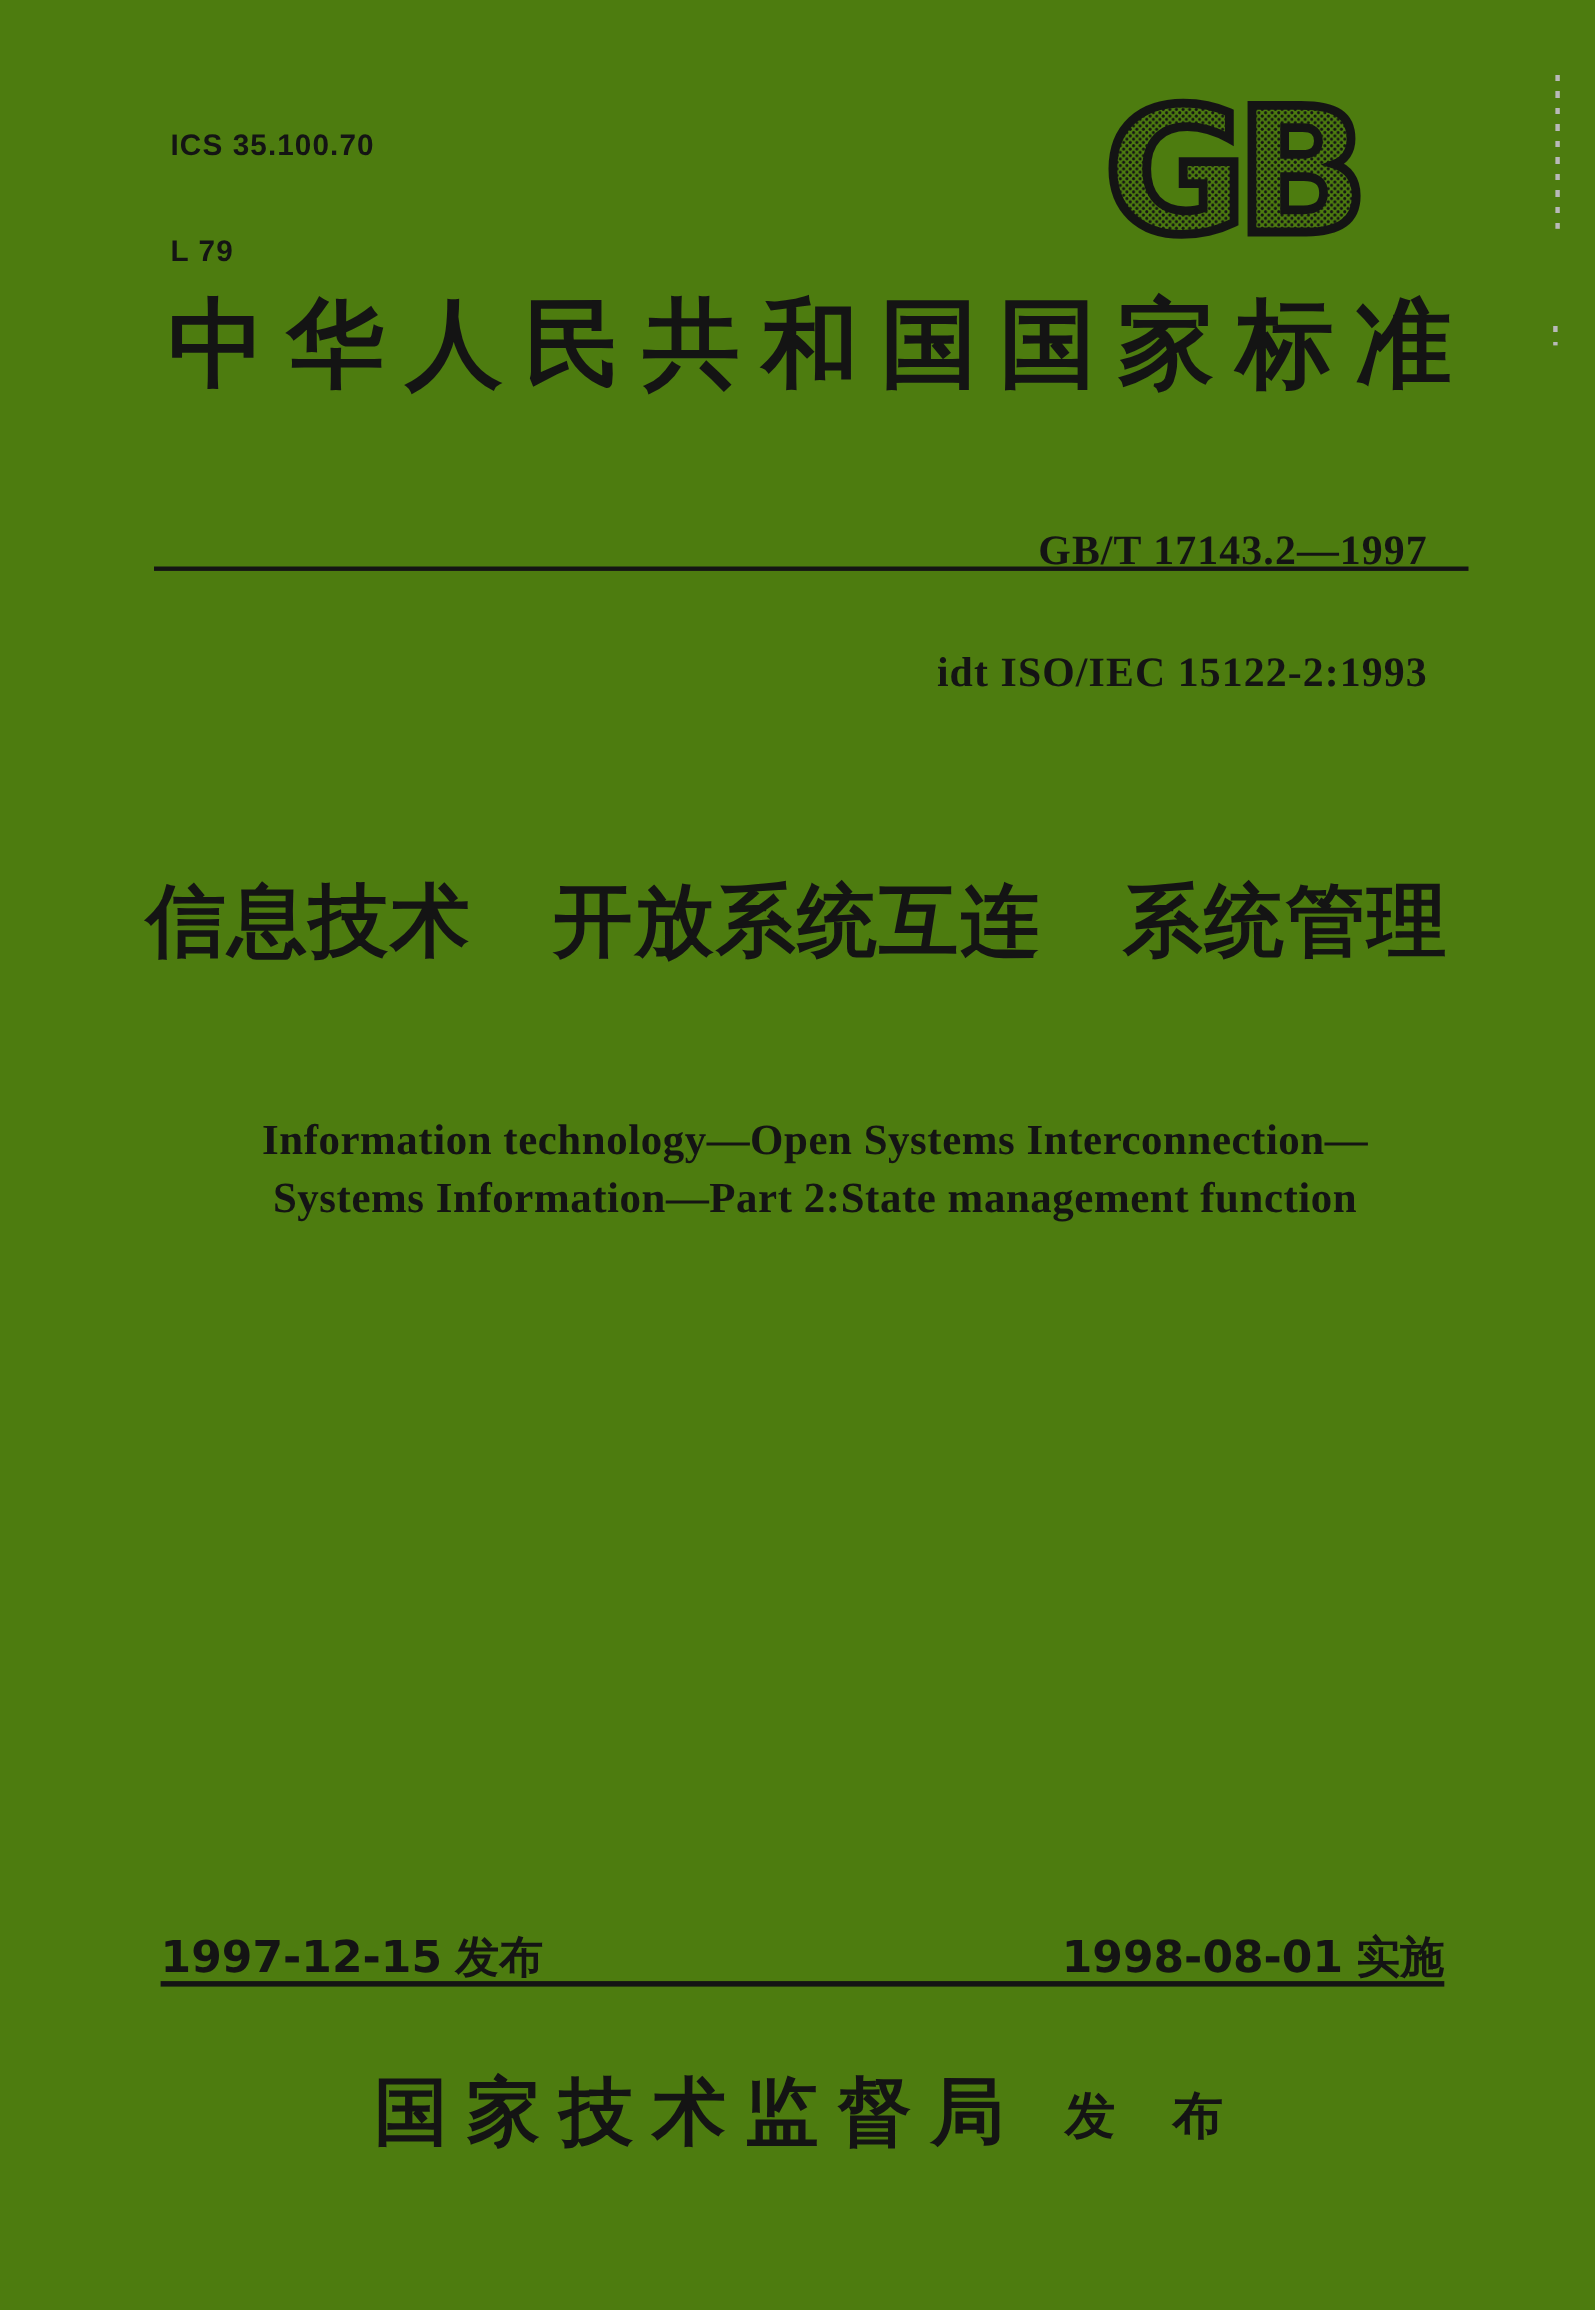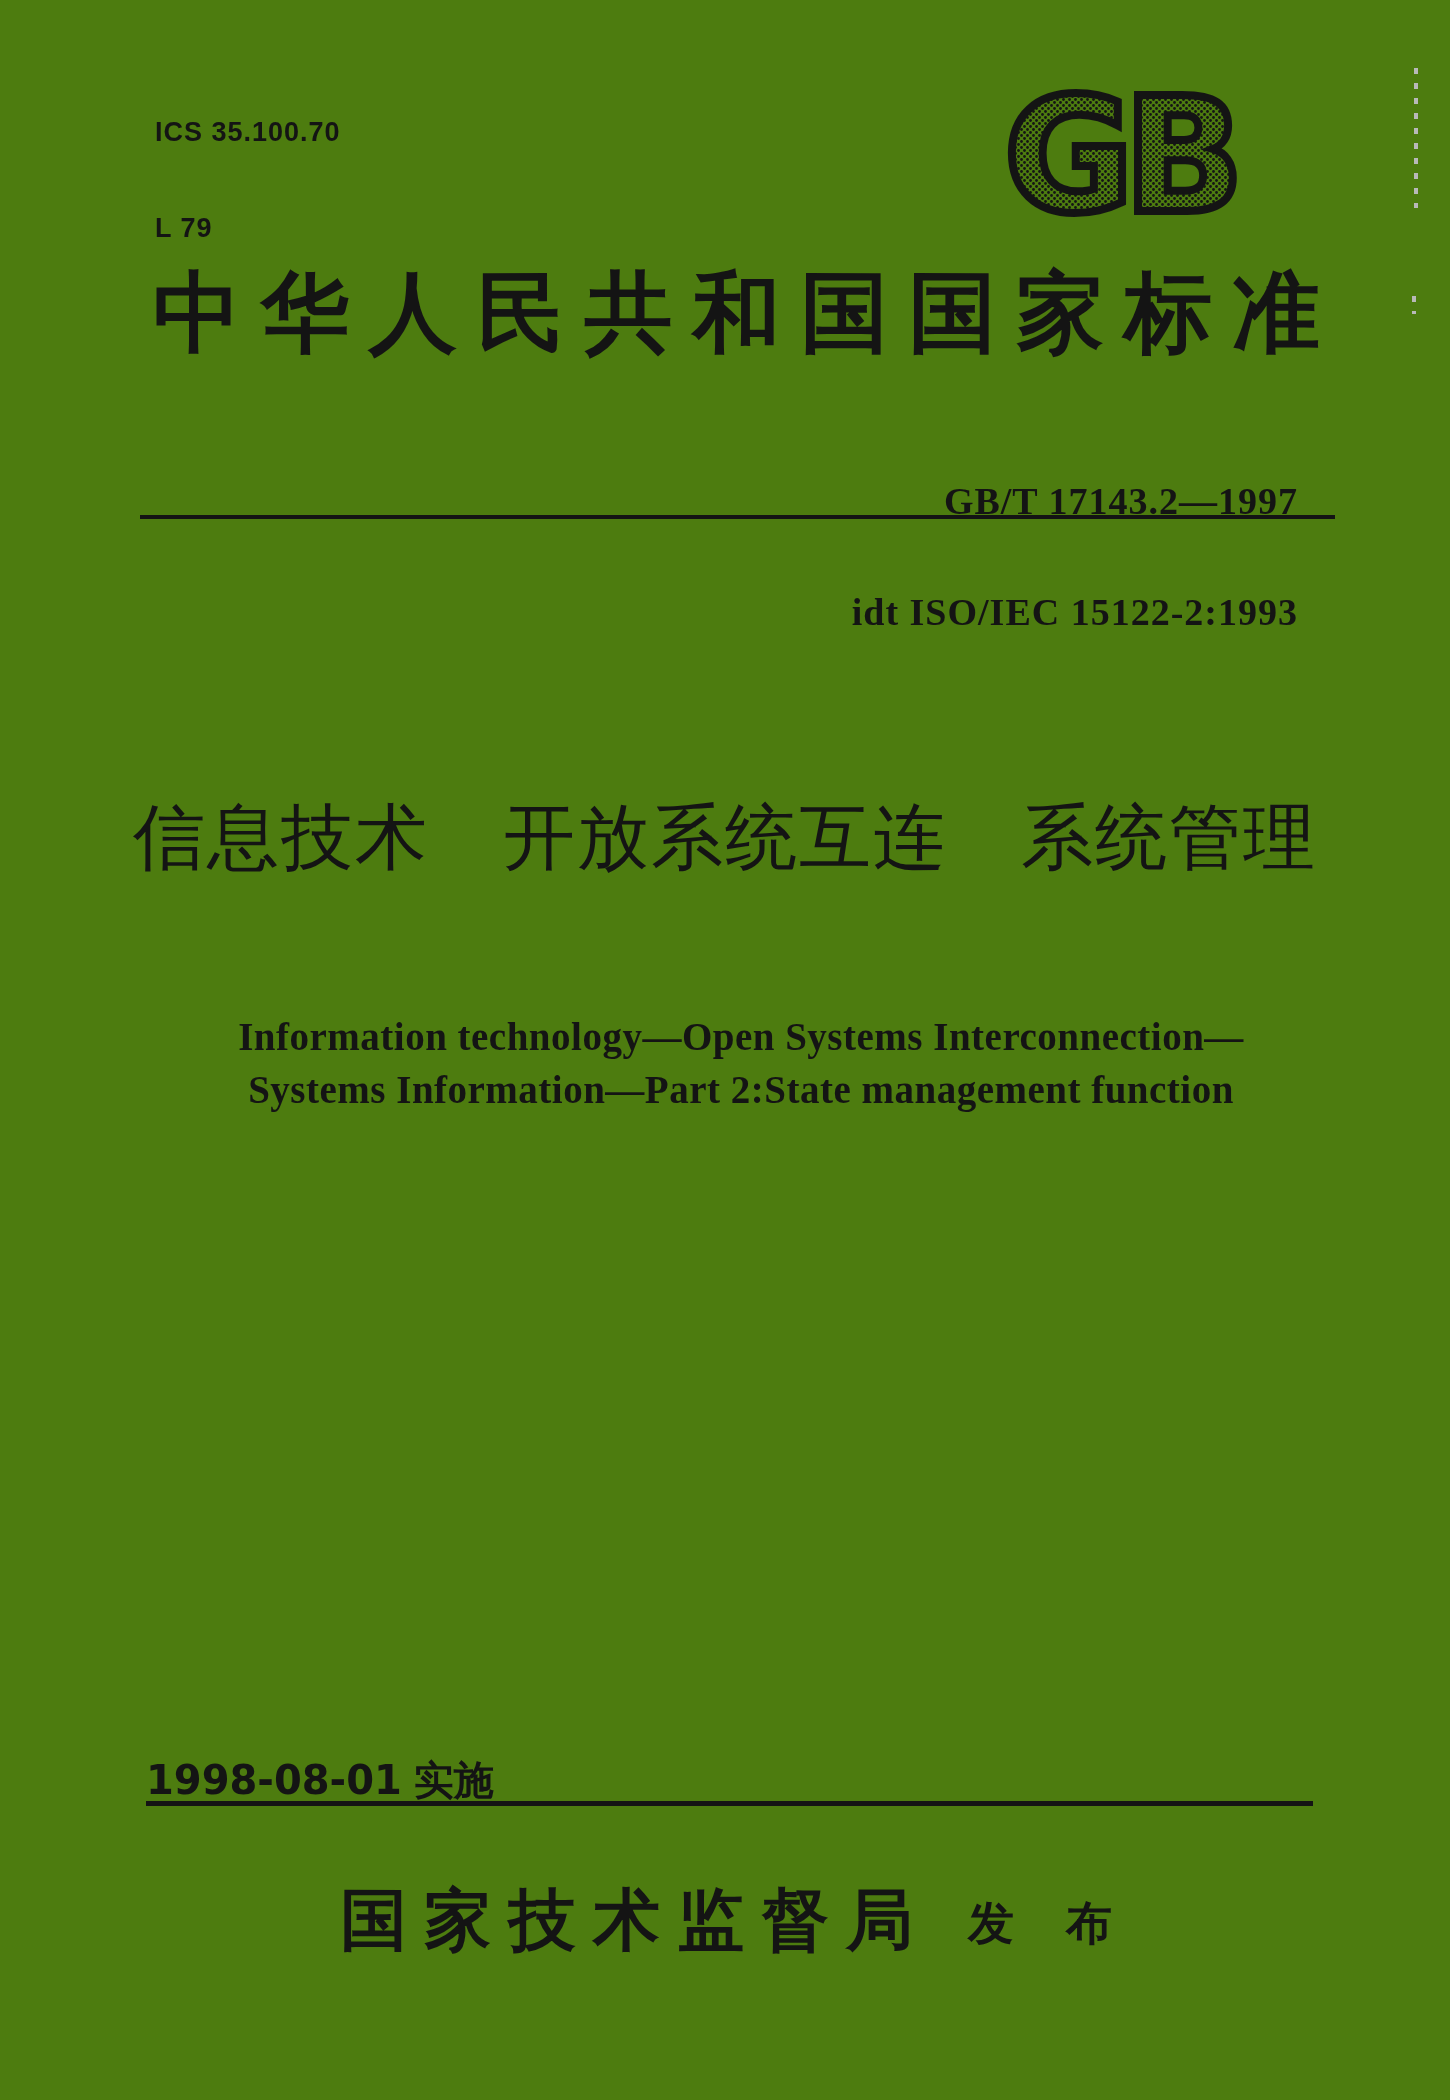--- a/index.html
+++ b/index.html
@@ -51,21 +51,21 @@
 
   .rule { background: #141414; }
   .rule-top { left: 140px; top: 515px; width: 1195px; height: 4px; }
   .rule-bottom { left: 146px; top: 1801px; width: 1167px; height: 5px; }
 
   
   .title-cn {
     left: 0; top: 794px; width: 1450px;
     text-align: center;
     font-family: "DejaVu Sans", sans-serif;
-    font-weight: normal;
+    font-weight: bold;
     font-size: 72px;
     line-height: 86px;
     letter-spacing: 2px;
   }
 
   
   .title-en {
     left: 16px; top: 1010px; width: 1450px;
     text-align: center;
     font-family: "Liberation Serif", serif;
@@ -158,20 +158,23 @@
     <div>信息技术　开放系统互连　系统管理</div>
   </div>
 
   <div class="abs title-en">
     <div>Information technology—Open Systems Interconnection—</div>
     <div>Systems Information—Part 2:State management function</div>
   </div>
 
   <div class="abs dates-row">
     <div class="date-cell">
+      <span>1997-12-15</span><span class="date-label">发布</span>
+    </div>
+    <div class="date-cell">
       <span>1998-08-01</span><span class="date-label">实施</span>
     </div>
   </div>
 
   <div class="abs rule rule-bottom"></div>
 
   <div class="abs issuer-row">
     <div class="issuer-name">
         <span>国</span>
         <span>家</span>

